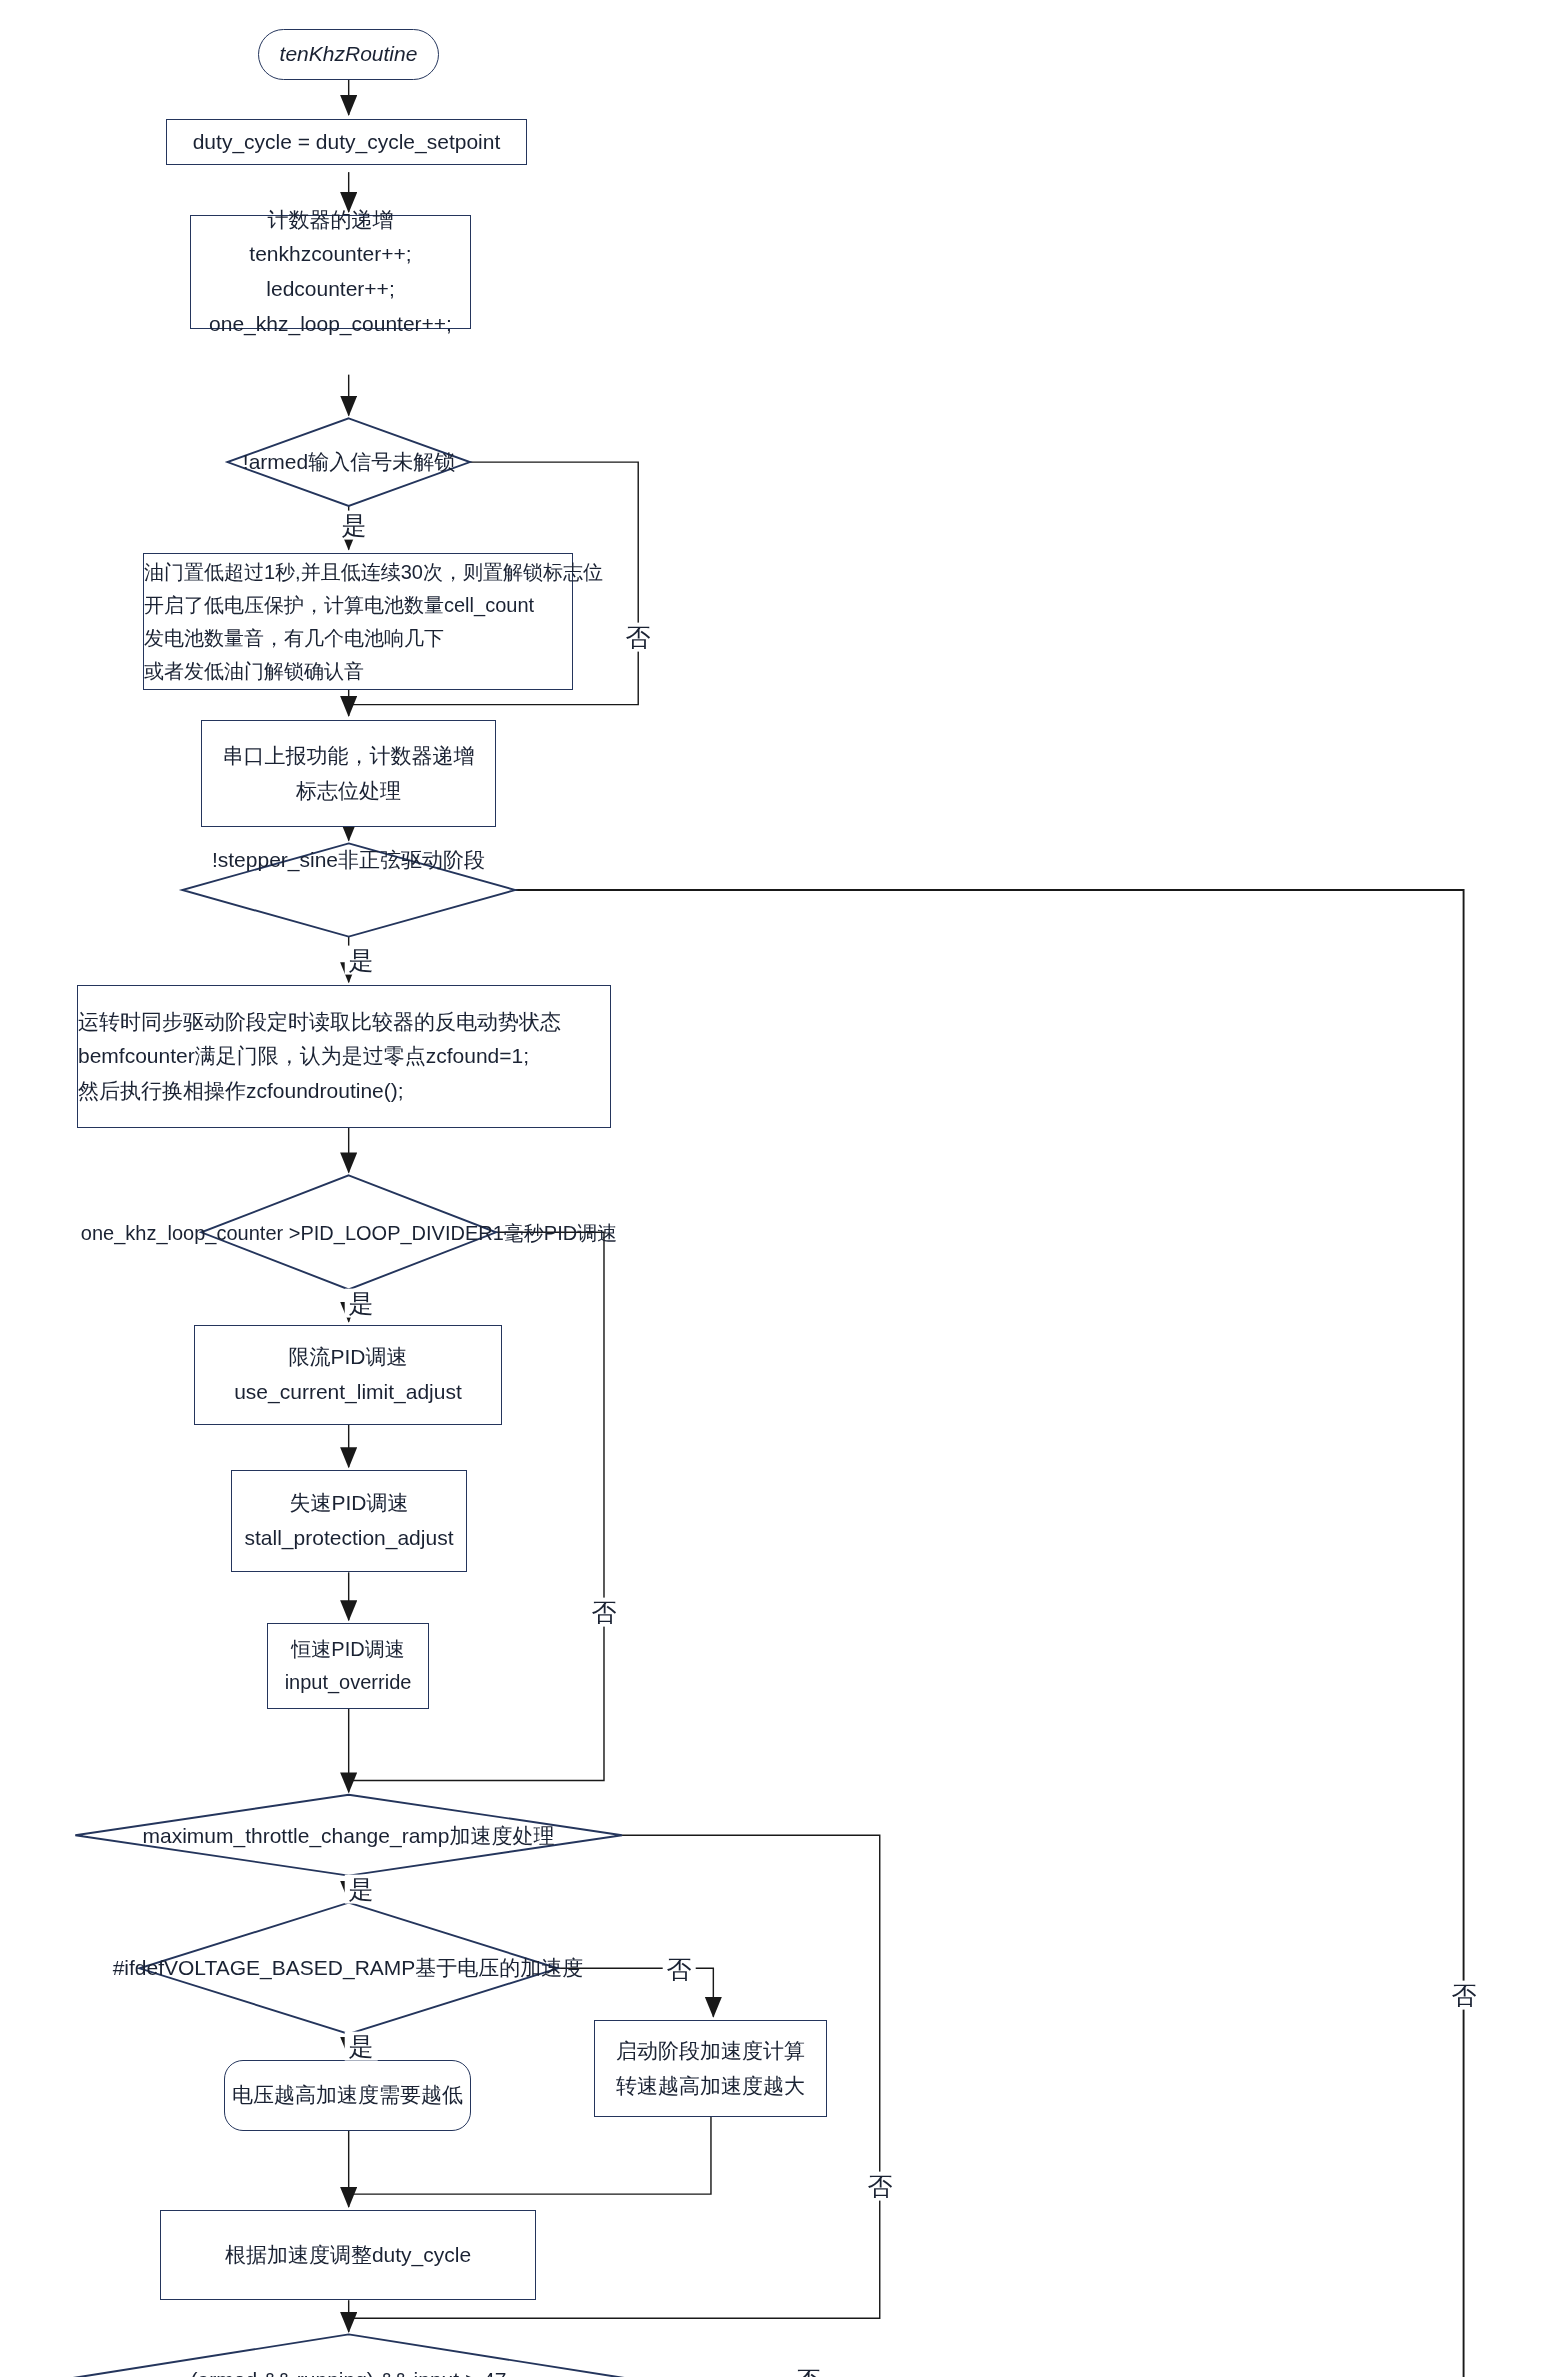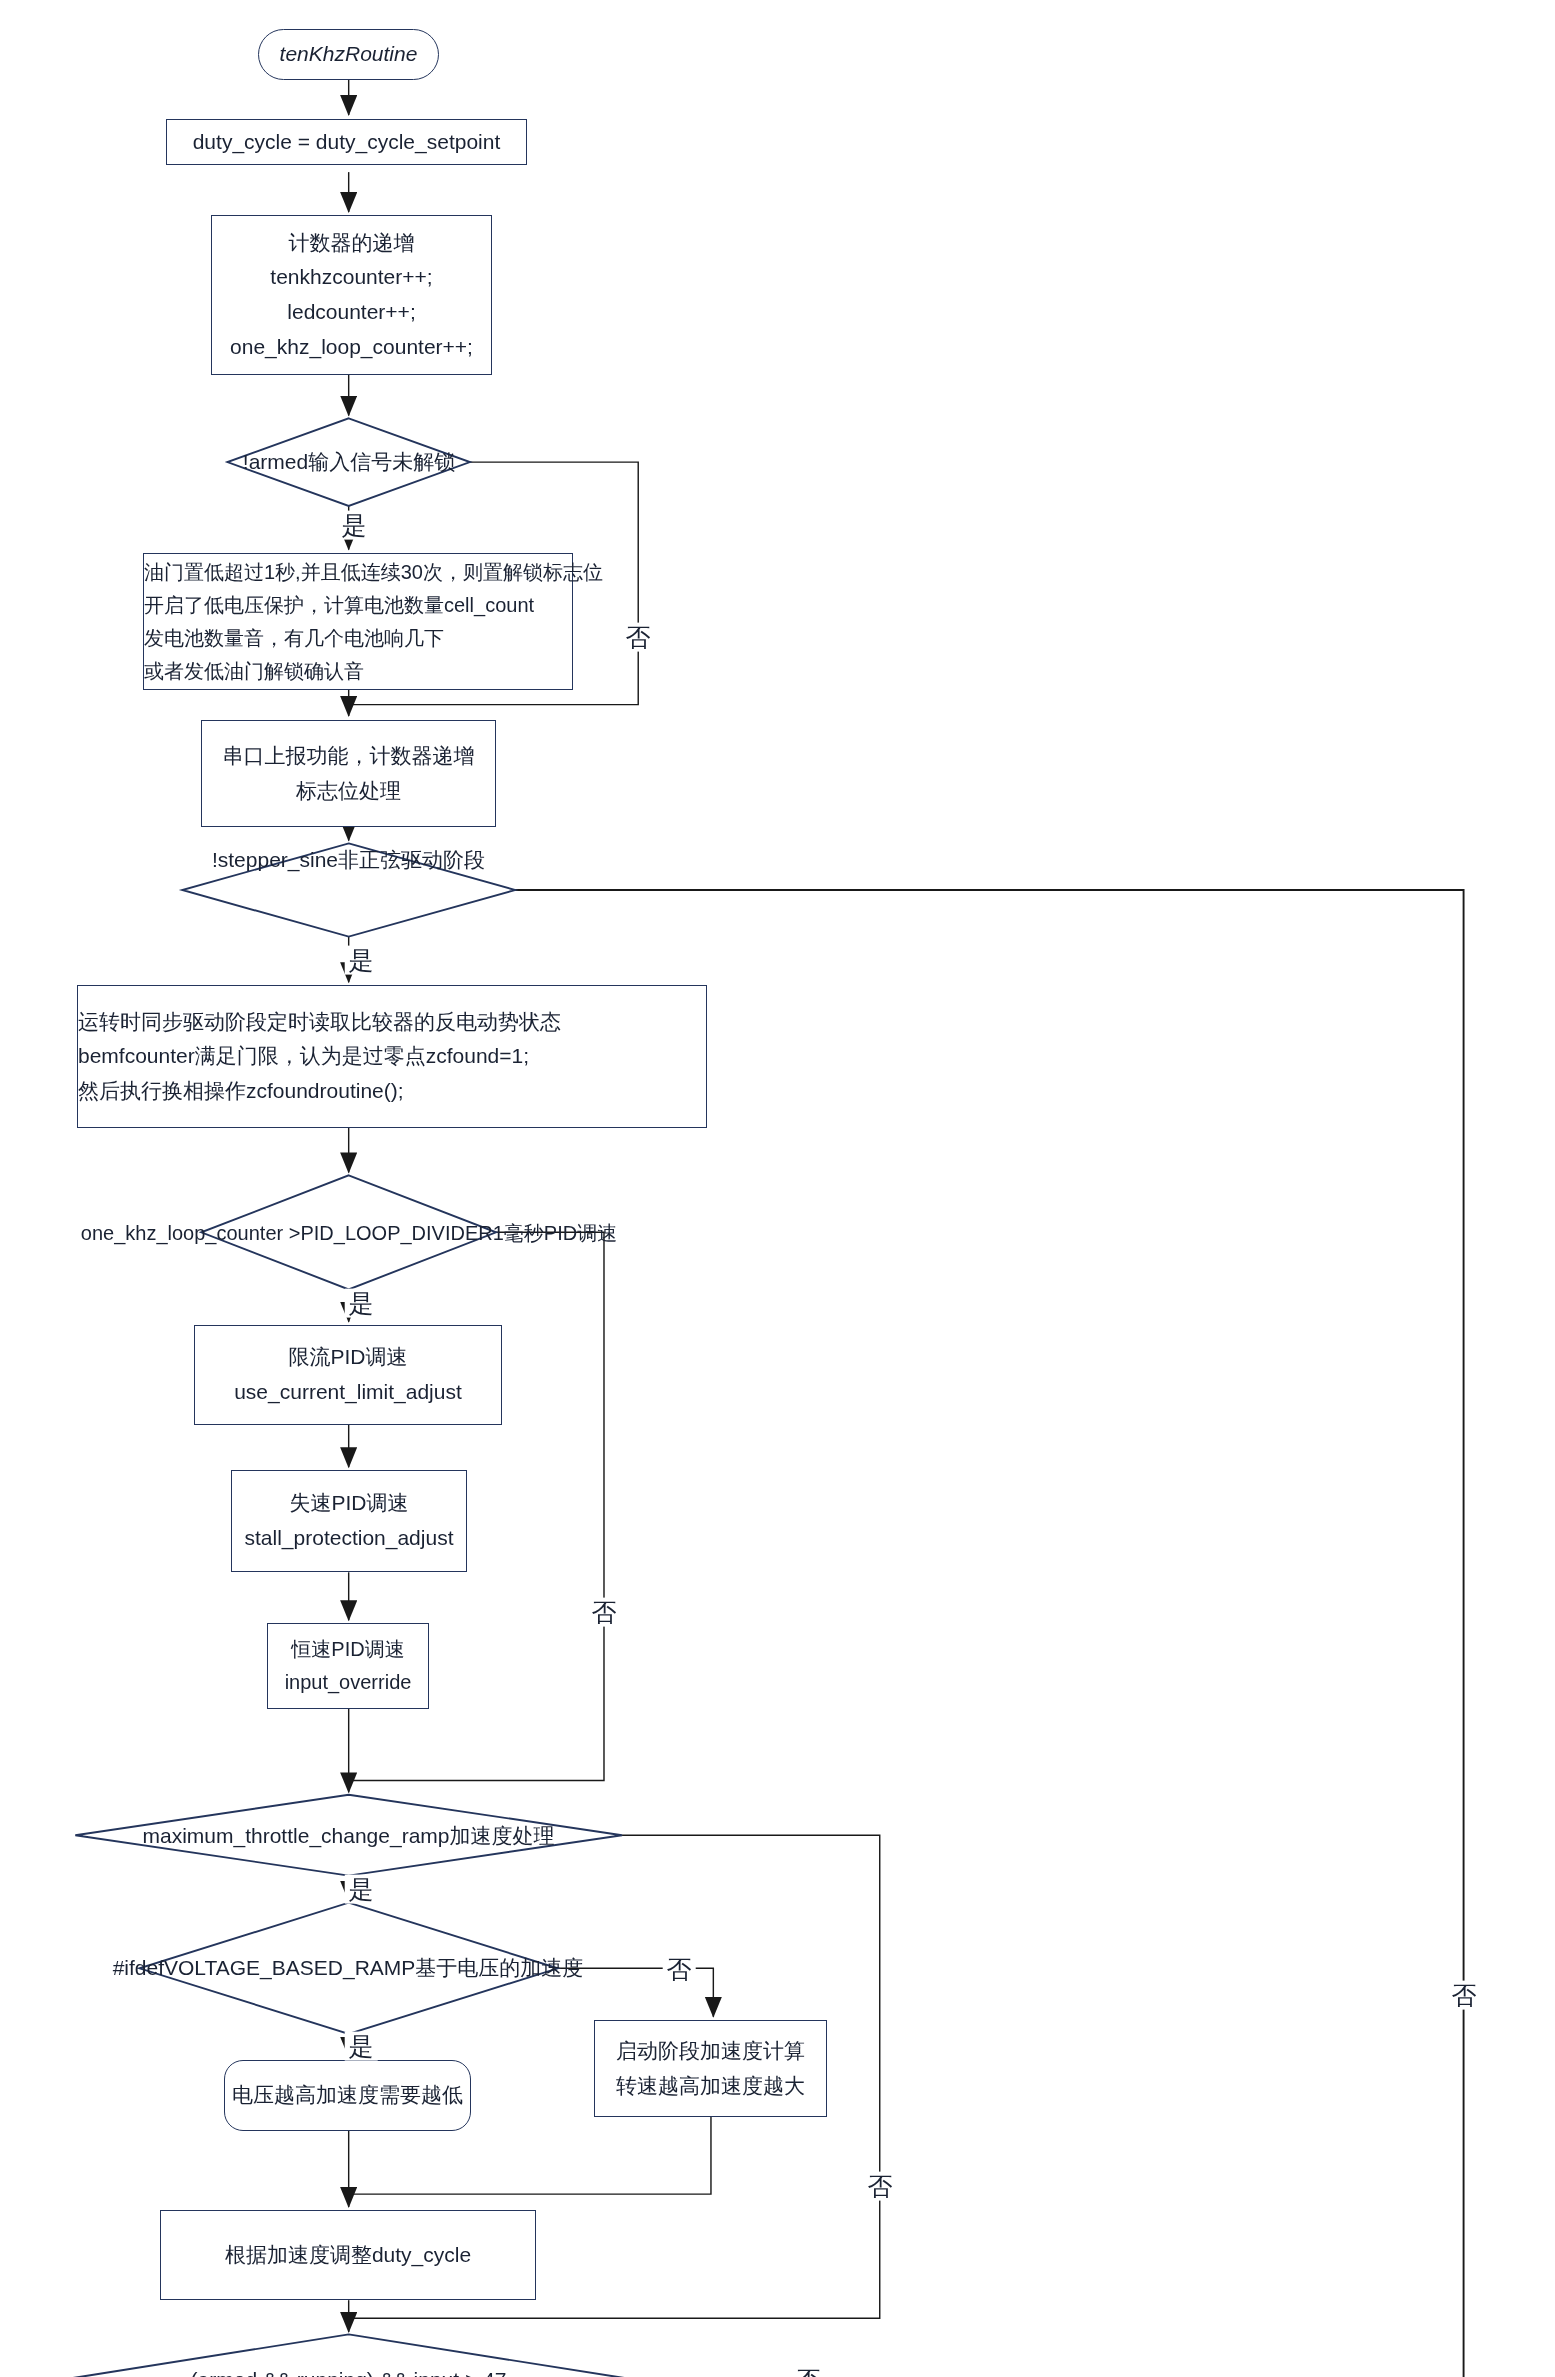--- a/index.html
+++ b/index.html
@@ -78,21 +78,21 @@
   </svg>
 
   <div class="node oval" style="left:258px;top:28.5px;width:181px;height:51px">
     <span class="tl">tenKhzRoutine</span>
   </div>
 
   <div class="node" style="left:166px;top:119px;width:361px;height:46px">
     <span class="tl">duty_cycle = duty_cycle_setpoint</span>
   </div>
 
-  <div class="node" style="left:211px;top:215px;width:281px;height:160px">
+  <div class="node" style="left:190px;top:215px;width:281px;height:114px">
     <span class="tl">计数器的递增</span>
     <span class="tl">tenkhzcounter++;</span>
     <span class="tl">ledcounter++;</span>
     <span class="tl">one_khz_loop_counter++;</span>
   </div>
 
   <div class="dtext" style="left:230px;top:423px;width:238px;height:78px">
     <span class="tl">!armed</span>
     <span class="tl">输入信号未解锁</span>
   </div>
@@ -107,21 +107,21 @@
   <div class="node" style="left:201px;top:720px;width:295px;height:107px">
     <span class="tl">串口上报功能，计数器递增</span>
     <span class="tl">标志位处理</span>
   </div>
 
   <div class="dtext" style="left:206px;top:821px;width:285px;height:78px">
     <span class="tl">!stepper_sine</span>
     <span class="tl">非正弦驱动阶段</span>
   </div>
 
-  <div class="node align-left" style="left:77px;top:985px;width:630px;height:143px">
+  <div class="node align-left" style="left:77px;top:985px;width:534px;height:143px">
     <span class="tl">运转时同步驱动阶段定时读取比较器的反电动势状态</span>
     <span class="tl">bemfcounter满足门限，认为是过零点zcfound=1;</span>
     <span class="tl">然后执行换相操作zcfoundroutine();</span>
   </div>
 
   <div class="dtext small" style="left:211px;top:1180px;width:276px;height:105px">
     <span class="tl">one_khz_loop_counter &gt;</span>
     <span class="tl">PID_LOOP_DIVIDER</span>
     <span class="tl">1毫秒PID调速</span>
   </div>

